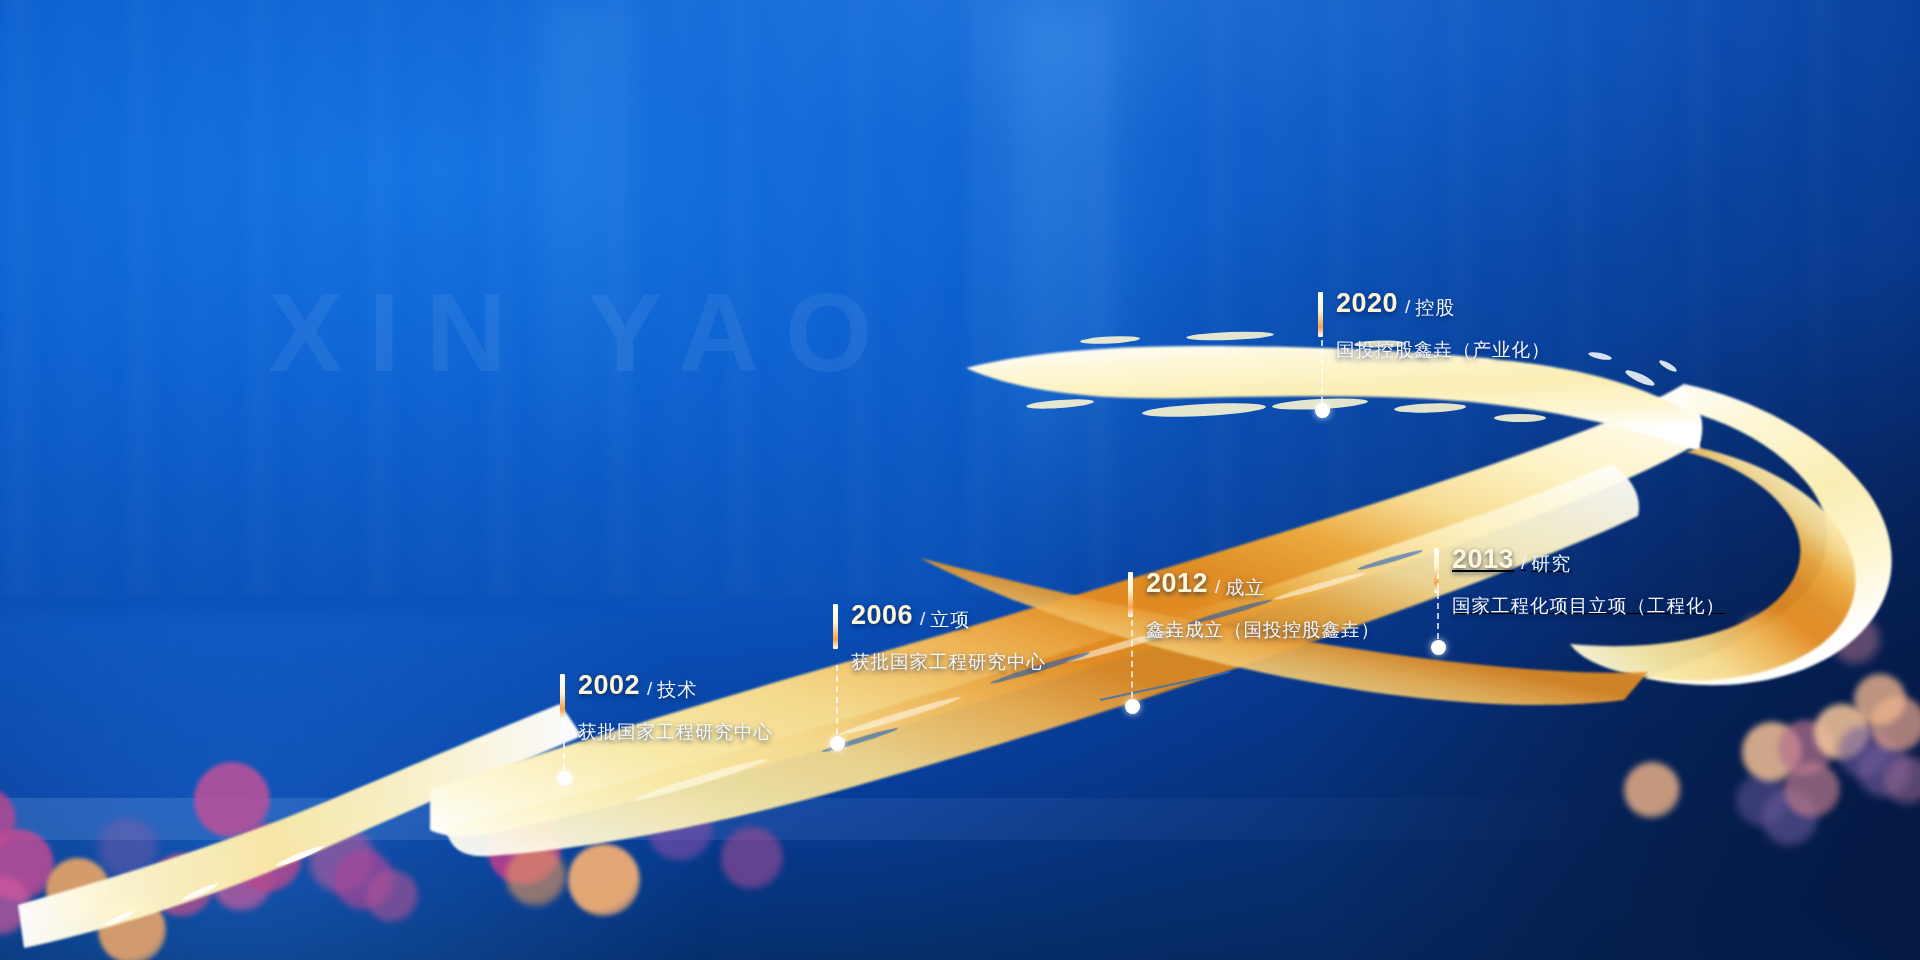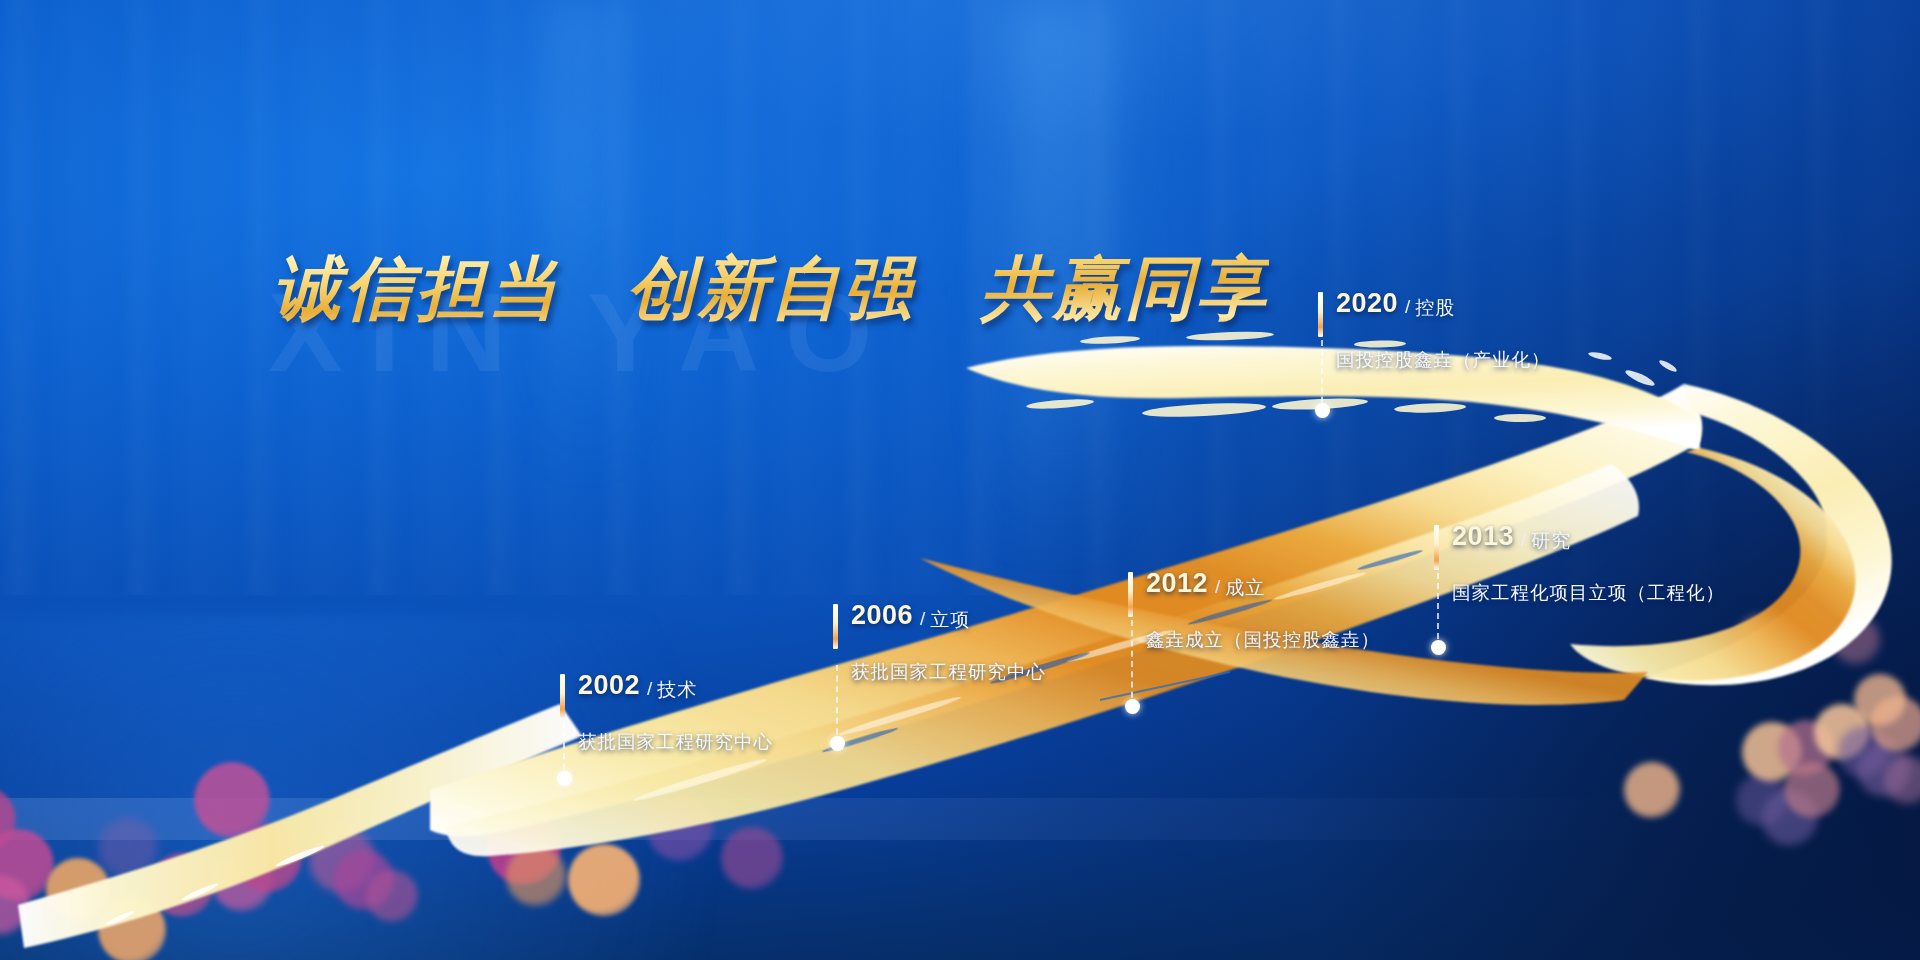--- a/index.html
+++ b/index.html
@@ -107,21 +107,21 @@
   }
   .ms-year{
     font-size:27px; font-weight:700; color:#fdf6d8; letter-spacing:.5px;
     line-height:1; font-family:"Liberation Sans",sans-serif;
     text-shadow:0 2px 5px rgba(2,26,74,.7);
   }
   .ms-slash{ font-size:19px; color:#e8eeff; margin:0 5px 1px 7px; line-height:1; }
   .ms-cat{ font-size:19px; color:#f2f6ff; line-height:1; letter-spacing:1px;
            text-shadow:0 2px 5px rgba(2,26,74,.7); }
   .ms-desc{
-    font-size:18.5px; color:#f5f8ff; letter-spacing:1px; margin-top:30px;
+    font-size:18.5px; color:#f5f8ff; letter-spacing:1px; margin-top:20px;
     white-space:nowrap; text-shadow:0 2px 5px rgba(2,26,74,.75);
   }
   .ms-line{
     position:absolute; width:0; border-left:2px dashed rgba(255,255,255,.72);
   }
   .ms-dot{
     position:absolute; width:15px; height:15px; border-radius:50%;
     background:#ffffff; box-shadow:0 0 7px rgba(255,255,255,.85);
   }
 </style>
@@ -294,27 +294,20 @@
 
     <g fill="#ffffff" opacity="0.9">
       <ellipse cx="300" cy="856" rx="26" ry="3" transform="rotate(-22 300 856)"></ellipse>
       <ellipse cx="200" cy="892" rx="20" ry="2.6" transform="rotate(-24 200 892)"></ellipse>
       <ellipse cx="120" cy="918" rx="16" ry="2.4" transform="rotate(-25 120 918)"></ellipse>
     </g>
   </svg>
 
   <div class="watermark">XIN YAO</div>
 
-  <div class="headline">
-    <span>诚信担当</span>
-    <span class="gap"></span>
-    <span>创新自强</span>
-    <span class="gap"></span>
-    <span>共赢同享</span>
-  </div>
 
 
   <div id="milestone-layer">
       <div class="ms" style="left: 578px; top: 672px;">
         <div class="ms-bar" style="left: -18px;"></div>
         <div class="ms-head">
           <span class="ms-year">2002</span>
           <span class="ms-slash">/</span>
           <span class="ms-cat">技术</span>
         </div>
@@ -337,21 +330,21 @@
         <div class="ms-bar" style="left: -18px;"></div>
         <div class="ms-head">
           <span class="ms-year">2012</span>
           <span class="ms-slash">/</span>
           <span class="ms-cat">成立</span>
         </div>
         <div class="ms-desc">鑫垚成立（国投控股鑫垚）</div>
       </div>
       <div class="ms-line" style="left: 1131px; top: 620px; height: 88px;"></div>
       <div class="ms-dot" style="left: 1125px; top: 699px;"></div>
-      <div class="ms" style="left: 1452px; top: 523px;">
+      <div class="ms" style="left: 1452px; top: 546px; text-decoration: underline;">
         <div class="ms-bar" style="left: -18px;"></div>
         <div class="ms-head">
           <span class="ms-year">2013</span>
           <span class="ms-slash">/</span>
           <span class="ms-cat">研究</span>
         </div>
         <div class="ms-desc">国家工程化项目立项（工程化）</div>
       </div>
       <div class="ms-line" style="left: 1437px; top: 573px; height: 76px;"></div>
       <div class="ms-dot" style="left: 1431px; top: 640px;"></div>

